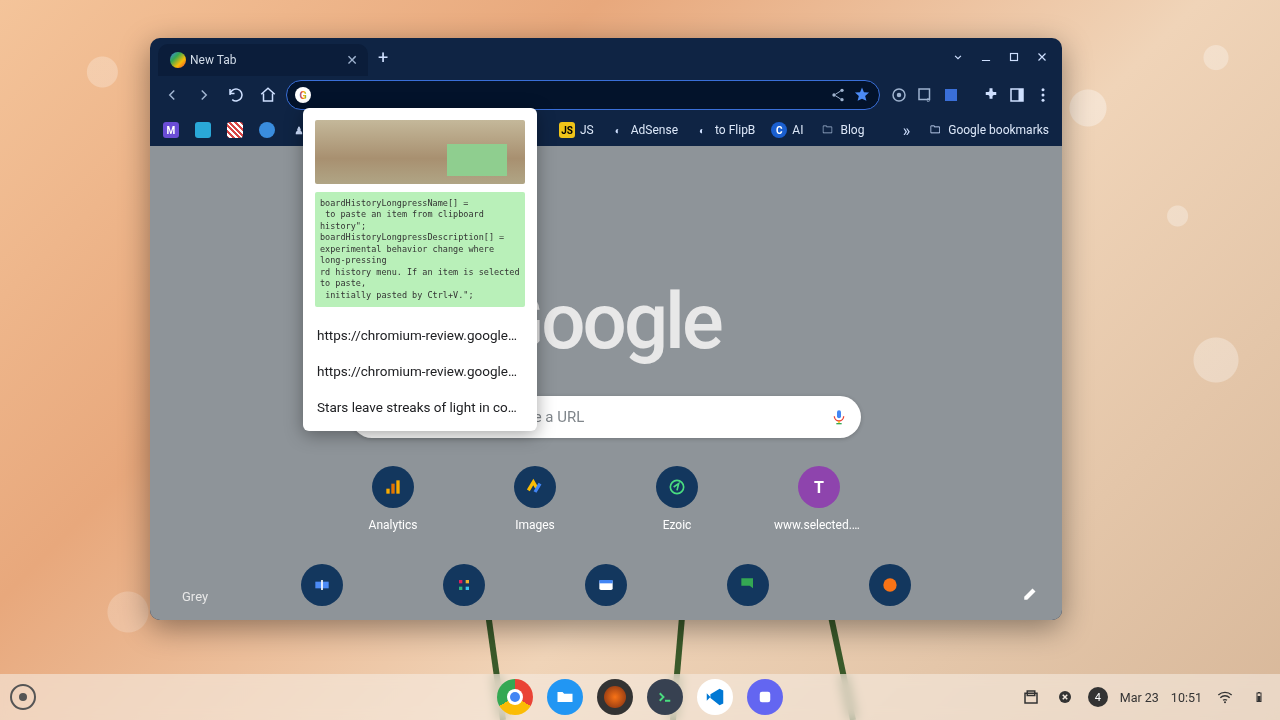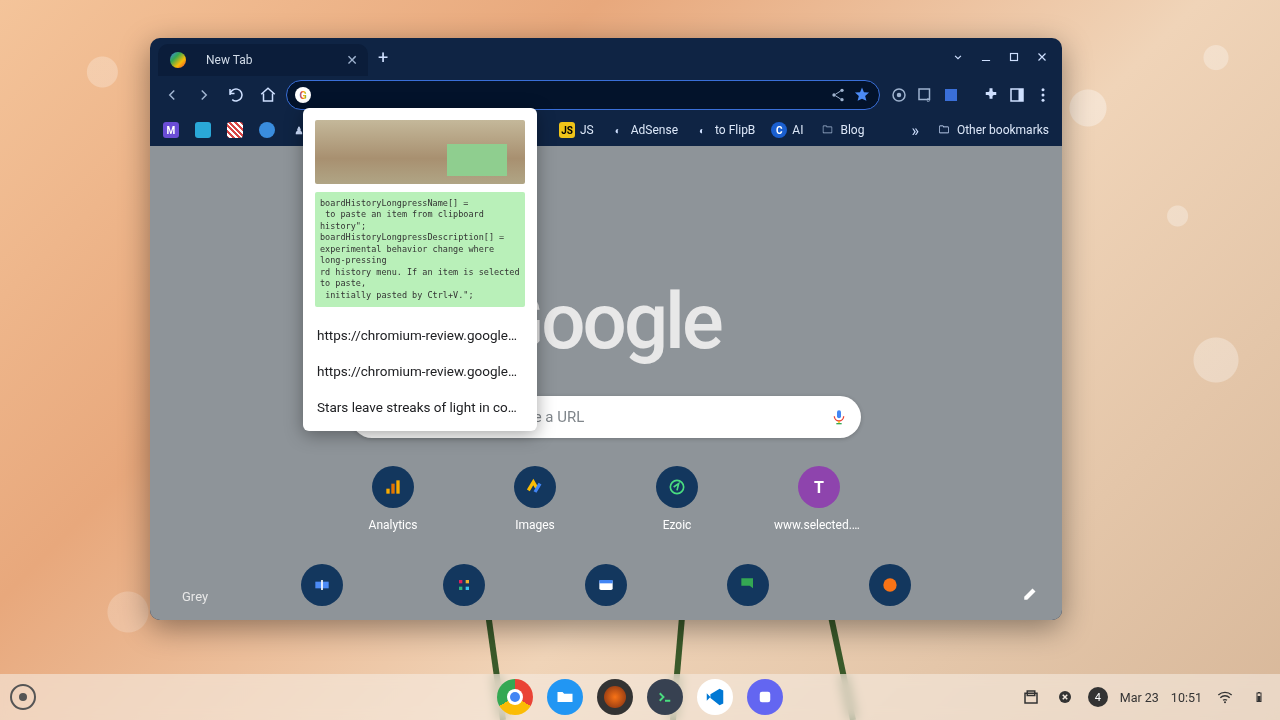--- a/index.html
+++ b/index.html
@@ -26,21 +26,21 @@
 
 
 .chrome {
   position: absolute; left: 150px; top: 38px; width: 912px; height: 582px;
   background: #0f2444; border-radius: 10px; overflow: hidden;
   box-shadow: 0 8px 30px rgba(0,0,0,0.4);
 }
 
 .titlebar { height: 38px; display: flex; align-items: center; padding-right: 6px; }
 .tab {
-  display: flex; align-items: center; gap: 20px; height: 32px;
+  display: flex; align-items: center; gap: 4px; height: 32px;
   background: #0b1d3a; border-radius: 10px 10px 0 0; padding: 0 10px 0 12px;
   margin-left: 8px; margin-top: 6px; width: 210px;
 }
 .tab-icon { width: 16px; height: 16px; border-radius: 50%; background: linear-gradient(135deg,#4285f4,#34a853,#fbbc05,#ea4335); }
 .tab-title { color: #d1dbe8; font-size: 12px; flex: 1; }
 .tab-close { color: #9fb3cf; font-size: 14px; cursor: pointer; }
 .newtab { color: #cfe0ff; font-size: 18px; margin-left: 10px; cursor: pointer; }
 .titlebar .spacer { flex: 1; }
 .wbtn { width: 28px; height: 28px; display: flex; align-items: center; justify-content: center; color: #cfe0ff; cursor: pointer; }
 .wbtn svg { width: 14px; height: 14px; }
@@ -279,21 +279,21 @@
         <span>AI</span>
       </div>
     <div class="bm">
         <div class="bm-icon" style="color:#9fb3cf">🗀</div>
         <span>Blog</span>
       </div>
     <div class="spacer"></div>
     <div class="chev">»</div>
     <div class="bm">
         <div class="bm-icon" style="color:#cfe0ff">🗀</div>
-        <span>Other bookmarks</span>
+        <span>Google bookmarks</span>
       </div>
   </div>
 
   <div class="content">
 
     <div class="logo">Google</div>
 
     <div class="searchbox">
       <div class="sicon">
           <svg width="18" height="18" viewBox="0 0 24 24">

